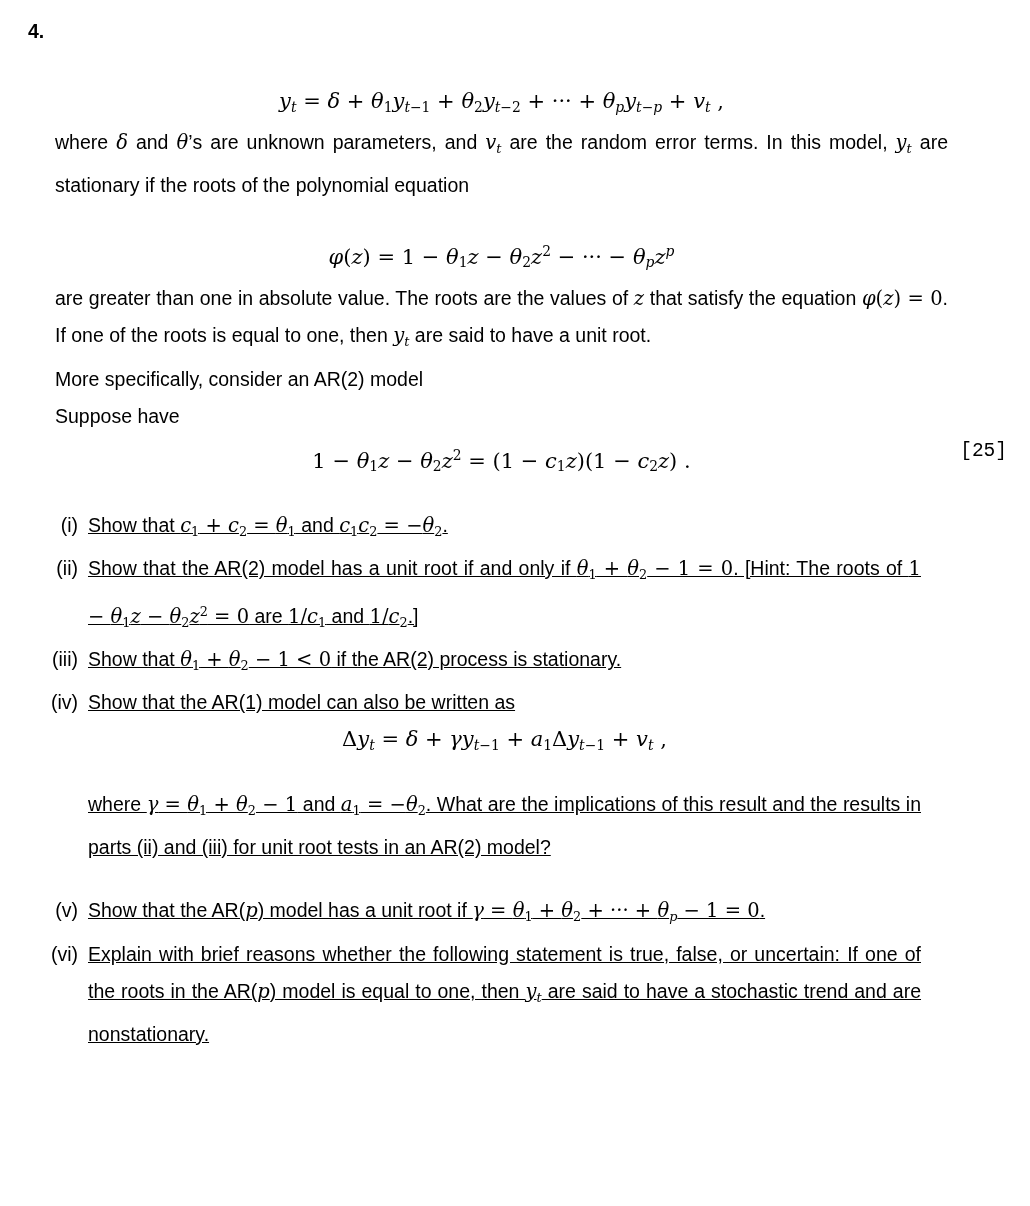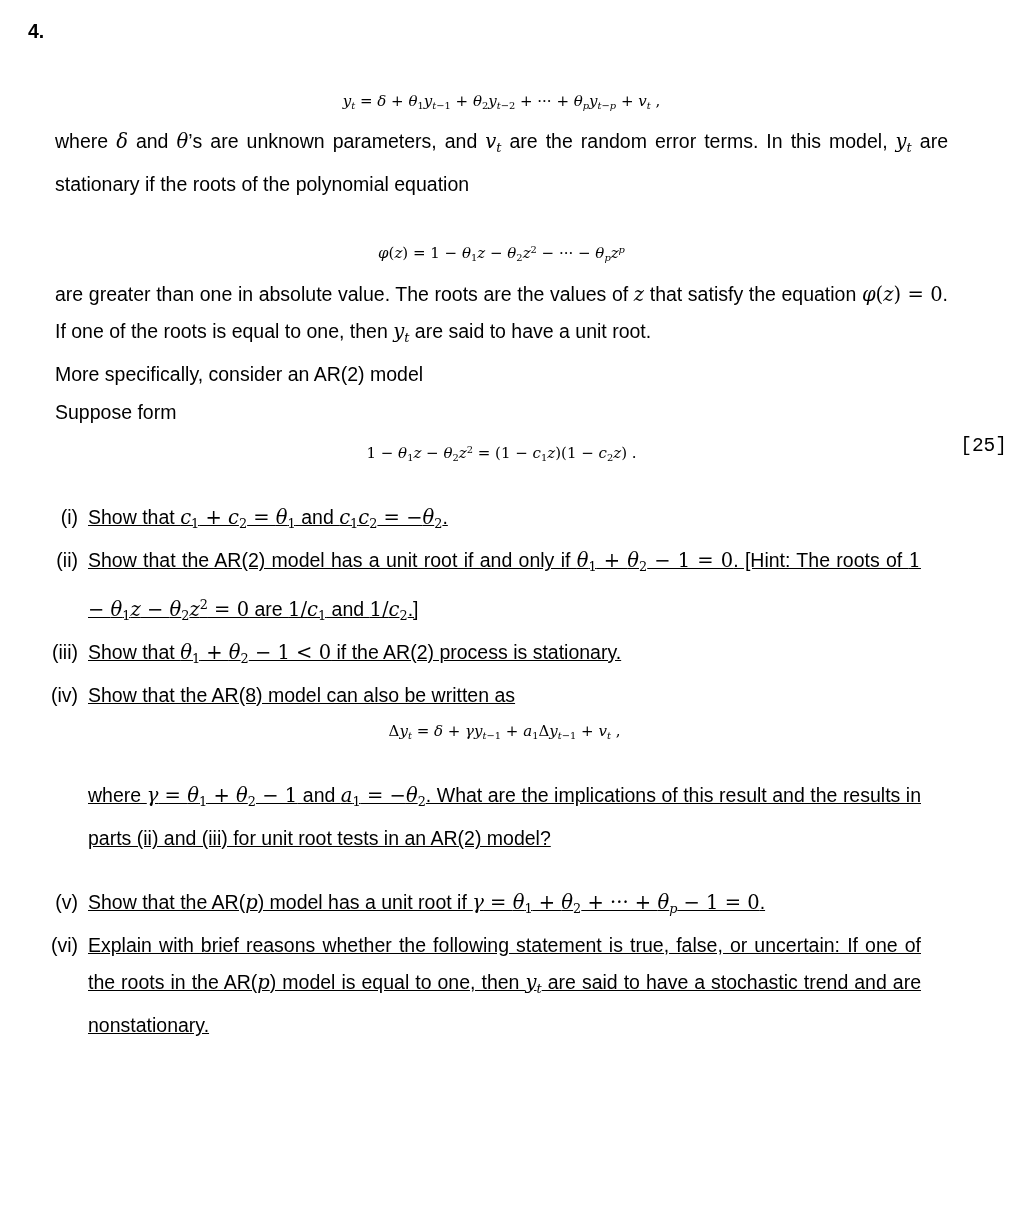--- a/index.html
+++ b/index.html
@@ -26,21 +26,21 @@
     width: 893px;
     line-height: 37.5px;
     text-align: justify;
   }
 
   .eq {
     margin-left: 27px;
     width: 893px;
     text-align: center;
     font-family: "DejaVu Serif", serif;
-    font-size: 15px;
+    font-size: 21px;
     line-height: 34px;
   }
 
   .math { font-family: "DejaVu Serif", serif; }
   .math i { font-style: italic; }
 
   sub { font-size: 66%; vertical-align: -0.28em; }
   sup { font-size: 66%; vertical-align: 0.55em; }
 
   .eq-row { position: relative; margin-top: 2px; }
@@ -82,21 +82,21 @@
 
     <p class="para mt30">where <span class="math"><i>δ</i></span> and <span class="math"><i>θ</i></span>’s are unknown parameters, and <span class="math"><i>v</i><sub><i>t</i></sub></span> are the random error terms. In this model, <span class="math"><i>y</i><sub><i>t</i></sub></span> are stationary if the roots of the polynomial equation</p>
 
     <div class="eq mt30"><i>φ</i>(<i>z</i>) = 1 − <i>θ</i><sub>1</sub><i>z</i> − <i>θ</i><sub>2</sub><i>z</i><sup>2</sup> − ··· − <i>θ</i><sub><i>p</i></sub><i>z</i><sup><i>p</i></sup></div>
 
     <p class="para mt26">are greater than one in absolute value. The roots are the values of <span class="math"><i>z</i></span> that satisfy the equation <span class="math"><i>φ</i>(<i>z</i>) = 0</span>. If one of the roots is equal to one, then <span class="math"><i>y</i><sub><i>t</i></sub></span> are said to have a unit root.</p>
 
     <p class="para mt18">More specifically, consider an AR(2) model</p>
 
 
-    <p class="para mt26">Suppose form</p>
+    <p class="para mt26">Suppose have</p>
 
     <div class="eq-row">
       <div class="eq">1 − <i>θ</i><sub>1</sub><i>z</i> − <i>θ</i><sub>2</sub><i>z</i><sup>2</sup> = (1 − <i>c</i><sub>1</sub><i>z</i>)(1 − <i>c</i><sub>2</sub><i>z</i>) .</div>
       <span class="marks">[25]</span>
     </div>
 
     <div class="parts">
 
       <div class="part">
         <span class="plabel">(i)</span>
@@ -115,21 +115,21 @@
       <div class="part mt20">
         <span class="plabel">(iii)</span>
         <div class="pbody">
           <p class="ptext">Show that <span class="math"><i>θ</i><sub>1</sub> + <i>θ</i><sub>2</sub> − 1 &lt; 0</span> if the AR(2) process is stationary.</p>
         </div>
       </div>
 
       <div class="part mt20">
         <span class="plabel">(iv)</span>
         <div class="pbody">
-          <p class="ptext">Show that the AR(8) model can also be written as</p>
+          <p class="ptext">Show that the AR(1) model can also be written as</p>
           <div class="eq mt20">Δ<i>y</i><sub><i>t</i></sub> = <i>δ</i> + <i>γy</i><sub><i>t</i>−1</sub> + <i>a</i><sub>1</sub>Δ<i>y</i><sub><i>t</i>−1</sub> + <i>v</i><sub><i>t</i></sub> ,</div>
           <p class="ptext mt24">where <span class="math"><i>γ</i> = <i>θ</i><sub>1</sub> + <i>θ</i><sub>2</sub> − 1</span> and <span class="math"><i>a</i><sub>1</sub> = −<i>θ</i><sub>2</sub></span>. What are the implications of this result and the results in parts (ii) and (iii) for unit root tests in an AR(2) model?</p>
         </div>
       </div>
 
       <div class="part mt26">
         <span class="plabel">(v)</span>
         <div class="pbody">
           <p class="ptext">Show that the AR(<span class="math"><i>p</i></span>) model has a unit root if <span class="math"><i>γ</i> = <i>θ</i><sub>1</sub> + <i>θ</i><sub>2</sub> + ··· + <i>θ</i><sub><i>p</i></sub> − 1 = 0</span>.</p>
         </div>

